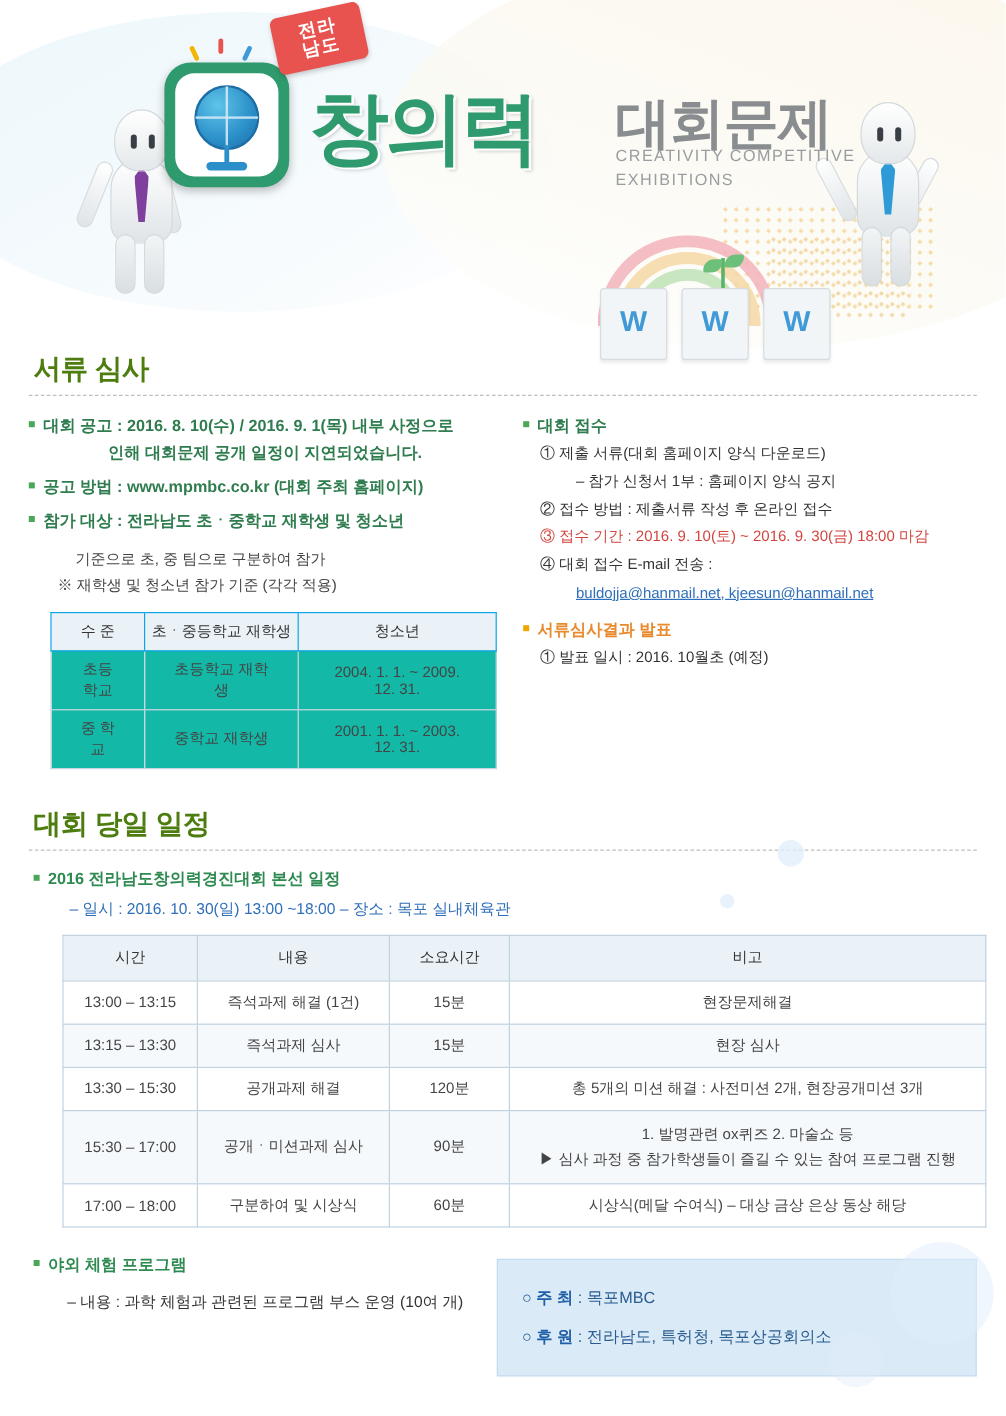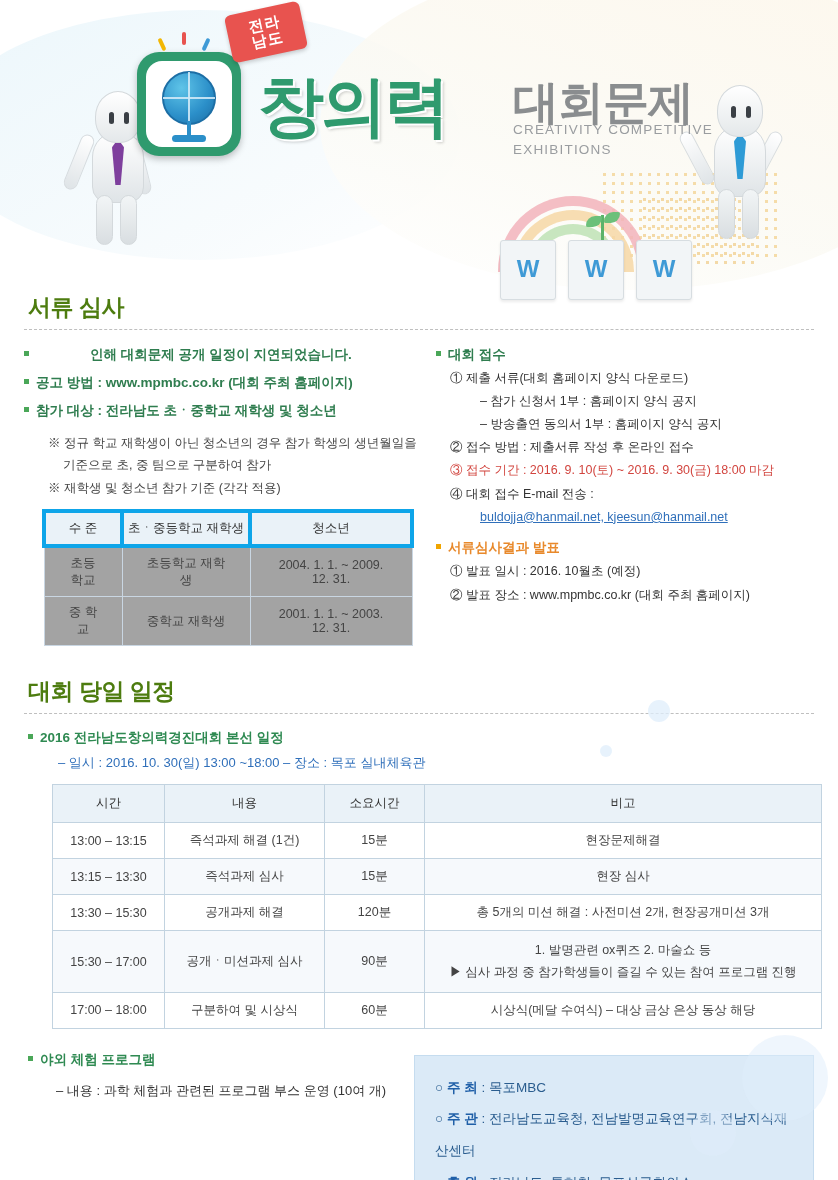--- a/index.html
+++ b/index.html
@@ -192,26 +192,26 @@
   .b-orange:before { background:#f0a500; }
   .t-orange { color:#e8892b; font-weight:bold; }
   .t-blue { color:#2f6fba; }
   .t-green { color:#2f8a52; }
   .t-red { color:#d2453f; }
 
   
   table { border-collapse: collapse; }
   .tbl1 { width:100%; font-size:12.5px; }
   .tbl1 th {
-    background:#eaf2f8; border:4px solid #0ea5e9; color:#333;
+    background:#eaf2f8; border:1px solid #0ea5e9; color:#333;
     font-weight:normal; padding:7px 4px; text-align:center;
   }
   .tbl1 td {
     border:1px solid #c9d6e2; padding:7px 20px; text-align:center; color:#444;
-    background:#a3a3a3;
+    background:#14b8a6;
   }
 
   .tbl2 { width:100%; font-size:12.5px; }
   .tbl2 th {
     background:#eaf2f8; border:1px solid #c2d3e0; color:#333;
     font-weight:normal; padding:10px 4px; text-align:center;
   }
   .tbl2 td {
     border:1px solid #c2d3e0; padding:9px 4px; text-align:center; color:#444;
   }
@@ -310,31 +310,31 @@
 </div>
 
 <div class="wrap" style="margin-top:-18px;">
   <div class="sec-title" style="margin-left:4px;">서류 심사</div>
   <hr class="dash-rule" style="margin-top:6px;">
 
   <div style="display:flex; gap:18px; margin-top:14px;">
 
     <div style="width:394px;">
       <div class="bullet b-green" style="font-size:13.5px;">
+        <span>대회 공고 : 2016. 8. 10(수) / 2016. 9. 1(목) 내부 사정으로</span>
         <div style="padding-left:54px;">인해 대회문제 공개 일정이 지연되었습니다.</div>
       </div>
       <div class="bullet b-green" style="font-size:13.5px; margin-top:5px;">
         <span>공고 방법 : www.mpmbc.co.kr (대회 주최 홈페이지)</span>
       </div>
       <div class="bullet b-green" style="font-size:13.5px; margin-top:5px;">
         <span>참가 대상 : 전라남도 초ㆍ중학교 재학생 및 청소년</span>
       </div>
 
       <div style="margin-top:9px; padding-left:24px; font-size:12.5px; color:#444; line-height:1.8;">
-        <div>※ 정규 학교 재학생이 아닌 청소년의 경우 참가 학생의 생년월일을</div>
         <div style="padding-left:15px;">기준으로 초, 중 팀으로 구분하여 참가</div>
         <div>※ 재학생 및 청소년 참가 기준 (각각 적용)</div>
       </div>
 
       <table class="tbl1" style="margin-top:10px; margin-left:18px; width:372px;">
         <thead>
           <tr>
             <th style="width:78px;">수 준</th>
             <th style="width:128px;">초ㆍ중등학교 재학생</th>
             <th>청소년</th>
@@ -354,31 +354,29 @@
         </tbody>
       </table>
     </div>
 
     <div style="width:376px;">
       <div class="bullet b-green" style="font-size:13.5px;">대회 접수</div>
 
       <div style="padding-left:14px; font-size:12.5px; line-height:1.85; color:#333;">
         <div>① 제출 서류(대회 홈페이지 양식 다운로드)</div>
         <div style="padding-left:30px;">– 참가 신청서 1부 : 홈페이지 양식 공지</div>
-        <div style="padding-left:30px;">– 방송출연 동의서 1부 : 홈페이지 양식 공지</div>
         <div>② 접수 방법 : 제출서류 작성 후 온라인 접수</div>
         <div class="t-red">③ 접수 기간 : 2016. 9. 10(토) ~ 2016. 9. 30(금) 18:00 마감</div>
         <div>④ 대회 접수 E-mail 전송 :</div>
         <div class="t-blue" style="padding-left:30px; text-decoration:underline;">buldojja@hanmail.net,  kjeesun@hanmail.net</div>
       </div>
 
       <div class="bullet b-orange t-orange" style="font-size:13.5px; margin-top:8px;">서류심사결과 발표</div>
       <div style="padding-left:14px; font-size:12.5px; line-height:1.9; color:#333;">
         <div>① 발표 일시 : 2016. 10월초 (예정)</div>
-        <div>② 발표 장소 :  www.mpmbc.co.kr (대회 주최 홈페이지)</div>
       </div>
     </div>
   </div>
 </div>
 
 <div class="wrap" style="margin-top:30px;">
   <div class="sec-title" style="margin-left:4px;">대회 당일 일정</div>
   <hr class="dash-rule" style="margin-top:6px;">
 
   <div class="bullet t-green" style="margin-top:13px; margin-left:4px; font-size:13.5px; font-weight:bold;">
@@ -443,25 +441,20 @@
     </div>
 
     <div class="host-box" style="width:400px; margin-top:6px;">
       <div>
         <span>○</span>
         <b>주 최</b>
         : <span>목포MBC</span>
       </div>
       <div>
         <span>○</span>
-        <b>주 관</b>
-        : <span>전라남도교육청, 전남발명교육연구회,  전남지식재산센터</span>
-      </div>
-      <div>
-        <span>○</span>
         <b>후 원</b>
         : <span>전라남도, 특허청, 목포상공회의소</span>
       </div>
     </div>
   </div>
 </div>
 
 <div class="circ" style="left:648px; top:700px; width:22px; height:22px;"></div>
 <div class="circ" style="left:600px; top:745px; width:12px; height:12px;"></div>
 <div class="circ" style="left:742px; top:1035px; width:86px; height:86px; opacity:.5;"></div>

